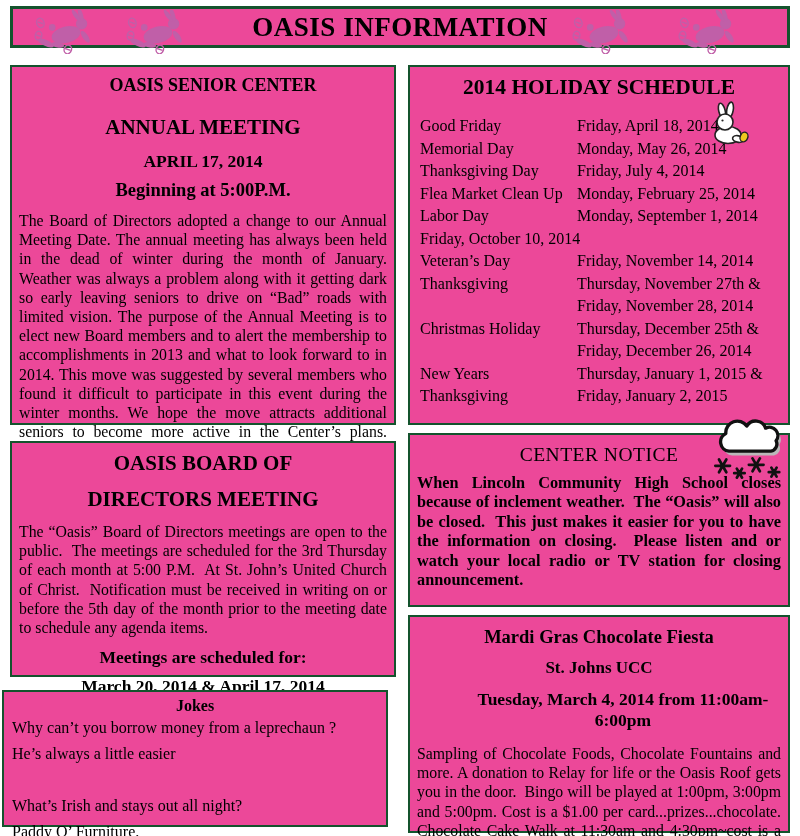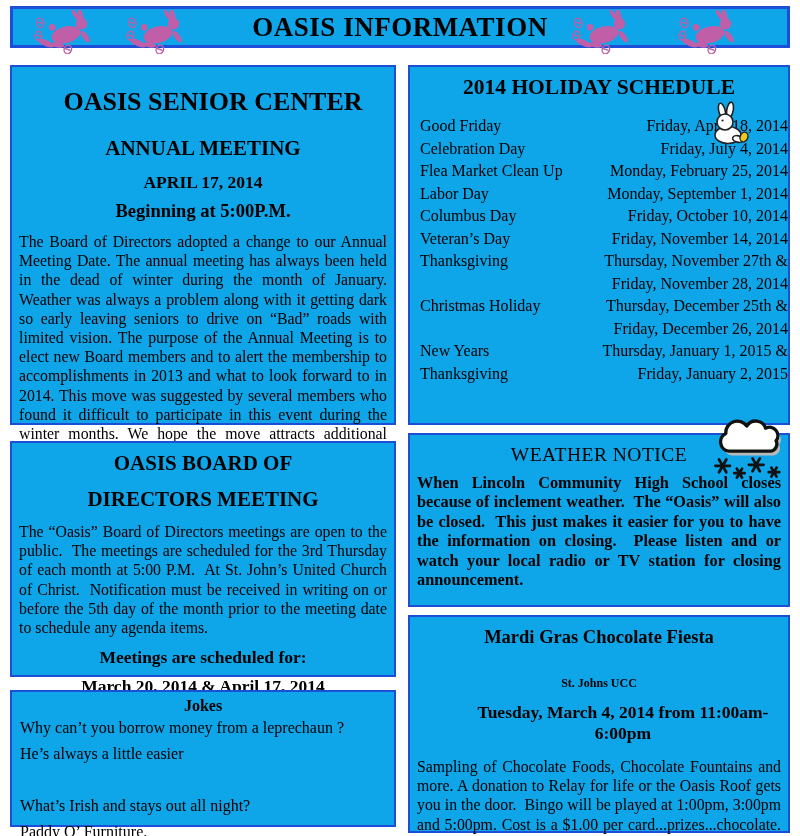--- a/index.html
+++ b/index.html
@@ -1,64 +1,64 @@
 <!DOCTYPE html>
 <html><head>
 <meta charset="utf-8">
 <style>
   html,body{margin:0;padding:0;}
   body{
     width:800px;height:836px;position:relative;background:#ffffff;
     font-family:"Liberation Serif", serif;color:#000;
   }
-  .box{position:absolute;background:#0ea5e9;border:2px solid #1d4ed8;}
+  .box{position:absolute;background:#ec4899;border:2px solid #14532d;}
   
   .header{left:10px;top:6px;width:774px;height:36px;border-width:3px;
     display:flex;align-items:center;justify-content:center;}
   .h-title{font-size:27px;font-weight:bold;letter-spacing:.5px;}
   .bunny{position:absolute;width:66px;height:44px;top:1px;}
   .bunny1{left:20px;} .bunny2{left:112px;} .bunny3{left:558px;} .bunny4{left:664px;}
   
   .cb{text-align:center;font-weight:bold;}
   .par{font-size:15.8px;line-height:19.2px;text-align:justify;
        padding:0 7px;white-space:pre-wrap;}
   
   .box-annual{left:10px;top:65px;width:382px;height:356px;}
-  .a-t1{font-size:26px;margin-top:20px;padding-left:20px;}
+  .a-t1{font-size:18px;margin-top:8px;padding-left:20px;}
   .a-t2{font-size:21px;margin-top:19px;}
   .a-t3{font-size:17.5px;margin-top:11px;}
   .a-t4{font-size:18.5px;margin-top:8px;}
   .a-body{margin-top:10px;}
   
   .box-board{left:10px;top:441px;width:382px;height:232px;}
   .b-t1{font-size:21px;margin-top:8px;}
   .b-t2{font-size:21px;margin-top:11px;}
   .b-body{margin-top:10px;}
   .b-s1{font-size:17.5px;margin-top:10px;}
   .b-s2{font-size:17.5px;margin-top:8px;}
   
-  .box-jokes{left:10px;top:690px;width:382px;height:133px;font-family:Liberation Serif, serif;}
+  .box-jokes{left:2px;top:690px;width:382px;height:133px;font-family:Liberation Serif, serif;}
   .j-title{font-size:16px;font-weight:bold;text-align:center;margin-top:5px;}
   .j-line{font-size:16px;padding-left:8px;line-height:26px;min-height:26px;}
   
   .box-holiday{left:408px;top:65px;width:378px;height:356px;}
   .hs-title{font-size:21.5px;font-weight:bold;text-align:center;margin-top:8px;}
   .hrows{margin-top:15px;padding-left:10px;font-size:16px;}
-  .hrow{display:flex;line-height:22.5px;height:22.5px;justify-content:space-between;}
+  .hrow{display:flex;line-height:22.5px;height:22.5px;}
   .hname{width:157px;flex:none;}
   .white-bunny{position:absolute;left:294px;top:34px;width:48px;height:46px;}
   
   .box-weather{left:408px;top:433px;width:378px;height:170px;}
   .w-title{font-size:19.5px;text-align:center;margin-top:9px;letter-spacing:.5px;}
   .w-body{font-weight:bold;font-size:16.3px;line-height:19.4px;margin-top:7px;}
   .cloud{position:absolute;right:-8px;top:-22px;width:88px;height:68px;}
   
   .box-mardi{left:408px;top:615px;width:378px;height:214px;}
   .m-t1{font-size:18.5px;margin-top:10px;}
-  .m-t2{font-size:12px;margin-top:28px;}
+  .m-t2{font-size:17px;margin-top:10px;}
   .m-t3{font-size:17.5px;margin-top:11px;padding-left:48px;}
   .m-body{margin-top:13px;}
 </style>
 </head>
 <body>
 
 <svg width="0" height="0" style="position:absolute">
   <defs>
     <g id="pink-bunny">
       <g fill="#c05fa8">
@@ -134,33 +134,36 @@
     </g>
     <ellipse cx="40" cy="36" rx="3.8" ry="5" fill="#eec81f" stroke="#222" stroke-width="1.4" transform="rotate(20 40 36)"></ellipse>
     <circle cx="18.5" cy="19.5" r="1.1" fill="#222"></circle>
   </svg>
   <div class="hrows">
     <div class="hrow">
         <span class="hname">Good Friday</span>
         <span class="hdate">Friday, April 18, 2014</span>
       </div>
     <div class="hrow">
-        <span class="hname">Celebration Day</span>
+        <span class="hname">Memorial Day</span>
+        <span class="hdate">Monday, May 26, 2014</span>
+      </div>
+    <div class="hrow">
+        <span class="hname">Thanksgiving Day</span>
         <span class="hdate">Friday, July 4, 2014</span>
       </div>
     <div class="hrow">
         <span class="hname">Flea Market Clean Up</span>
         <span class="hdate">Monday, February 25, 2014</span>
       </div>
     <div class="hrow">
         <span class="hname">Labor Day</span>
         <span class="hdate">Monday, September 1, 2014</span>
       </div>
     <div class="hrow">
-        <span class="hname">Columbus Day</span>
         <span class="hdate">Friday, October 10, 2014</span>
       </div>
     <div class="hrow">
         <span class="hname">Veteran’s Day</span>
         <span class="hdate">Friday, November 14, 2014</span>
       </div>
     <div class="hrow">
         <span class="hname">Thanksgiving</span>
         <span class="hdate">Thursday, November 27th &amp;</span>
       </div>
@@ -191,21 +194,21 @@
   <svg class="cloud" viewBox="0 0 84 64">
     <path d="M20 36 a9 9 0 0 1 -3 -17 a11 11 0 0 1 20 -7 a10 10 0 0 1 18 2 a8 8 0 0 1 10 12 a7 7 0 0 1 -5 10 z" transform="translate(3 4)" fill="#b9b9b9"></path>
     <path d="M20 36 a9 9 0 0 1 -3 -17 a11 11 0 0 1 20 -7 a10 10 0 0 1 18 2 a8 8 0 0 1 10 12 a7 7 0 0 1 -5 10 z" fill="#fff" stroke="#111" stroke-width="3.2" stroke-linejoin="round"></path>
     <g stroke="#111" stroke-width="2.6" stroke-linecap="round">
       <path d="M7 50 L21 50 M10.5 43.9 L17.5 56.1 M17.5 43.9 L10.5 56.1"></path>
       <path d="M25 57 L35 57 M27.5 52.7 L32.5 61.3 M32.5 52.7 L27.5 61.3"></path>
       <path d="M39 49 L53 49 M42.5 42.9 L49.5 55.1 M49.5 42.9 L42.5 55.1"></path>
       <path d="M58 56 L68 56 M60.5 51.7 L65.5 60.3 M65.5 51.7 L60.5 60.3"></path>
     </g>
   </svg>
-  <div class="w-title">WEATHER NOTICE</div>
+  <div class="w-title">CENTER NOTICE</div>
   <div class="par w-body">When Lincoln Community High School closes because of inclement weather.  The “Oasis” will also be closed.  This just makes it easier for you to have the information on closing.  Please listen and or watch your local radio or TV station for closing announcement.</div>
 </div>
 
 <div class="box box-mardi">
   <div class="cb m-t1">Mardi Gras Chocolate Fiesta</div>
   <div class="cb m-t2">St. Johns UCC</div>
   <div class="cb m-t3">Tuesday, March 4, 2014 from 11:00am-6:00pm</div>
   <div class="par m-body">Sampling of Chocolate Foods, Chocolate Fountains and more. A donation to Relay for life or the Oasis Roof gets you in the door.  Bingo will be played at 1:00pm, 3:00pm and 5:00pm. Cost is a $1.00 per card...prizes...chocolate.  Chocolate Cake Walk at 11:30am and 4:30pm~cost is a $1.00 per time.  Kids Corner to make Chocolate goodies from 4:00pm to 6:00pm</div>
 </div>
 

